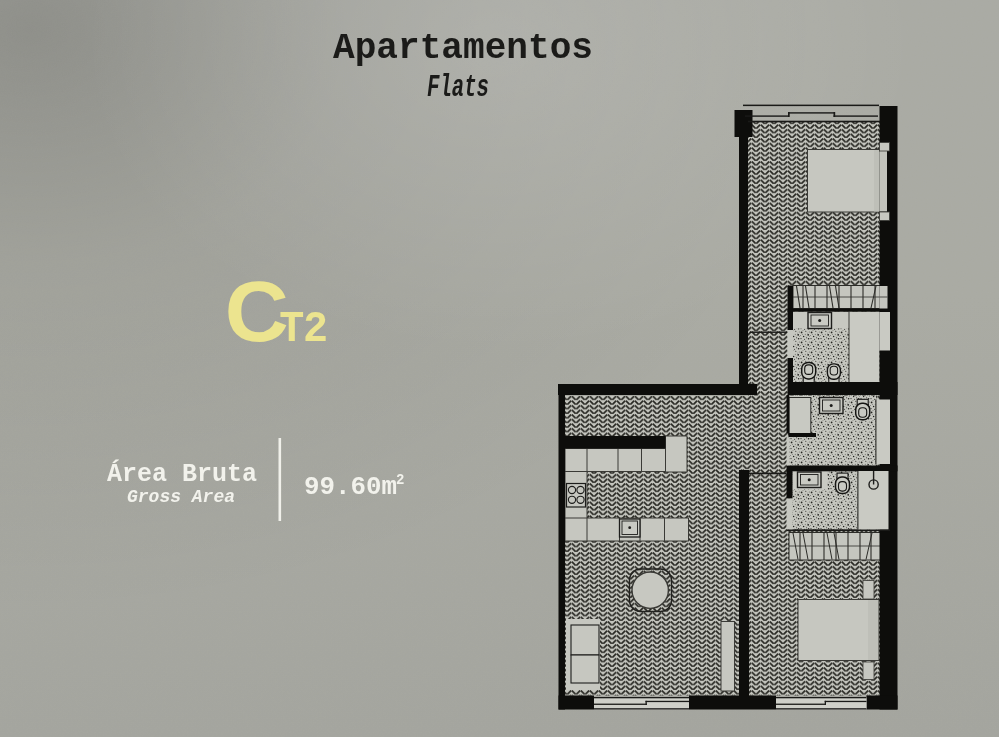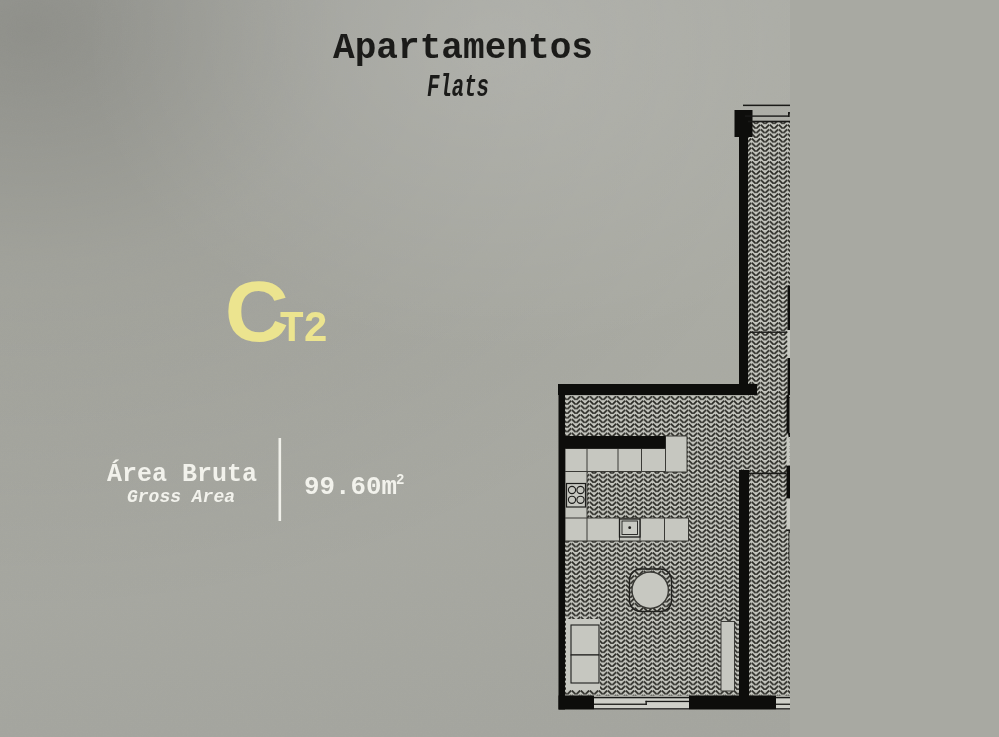--- a/index.html
+++ b/index.html
@@ -1,16 +1,16 @@
 <!DOCTYPE html>
 <html><head>
 <meta charset="utf-8">
 <style>
   html,body{margin:0;padding:0;background:#a8a9a2;}
-  #stage{position:relative;width:790px;height:737px;overflow:hidden;text-decoration:underline;}
+  #stage{position:relative;width:999px;height:737px;overflow:hidden;text-decoration:underline;}
   svg{display:block;}
   text{font-family:"Liberation Mono", monospace;}
 </style>
 </head>
 <body>
 <div id="stage">
 <svg width="999" height="737" viewBox="0 0 999 737" xmlns="http://www.w3.org/2000/svg">
 <defs>
   <linearGradient id="bg" x1="0" y1="0" x2="0" y2="1">
     <stop offset="0" stop-color="#a9aaa3"></stop>

